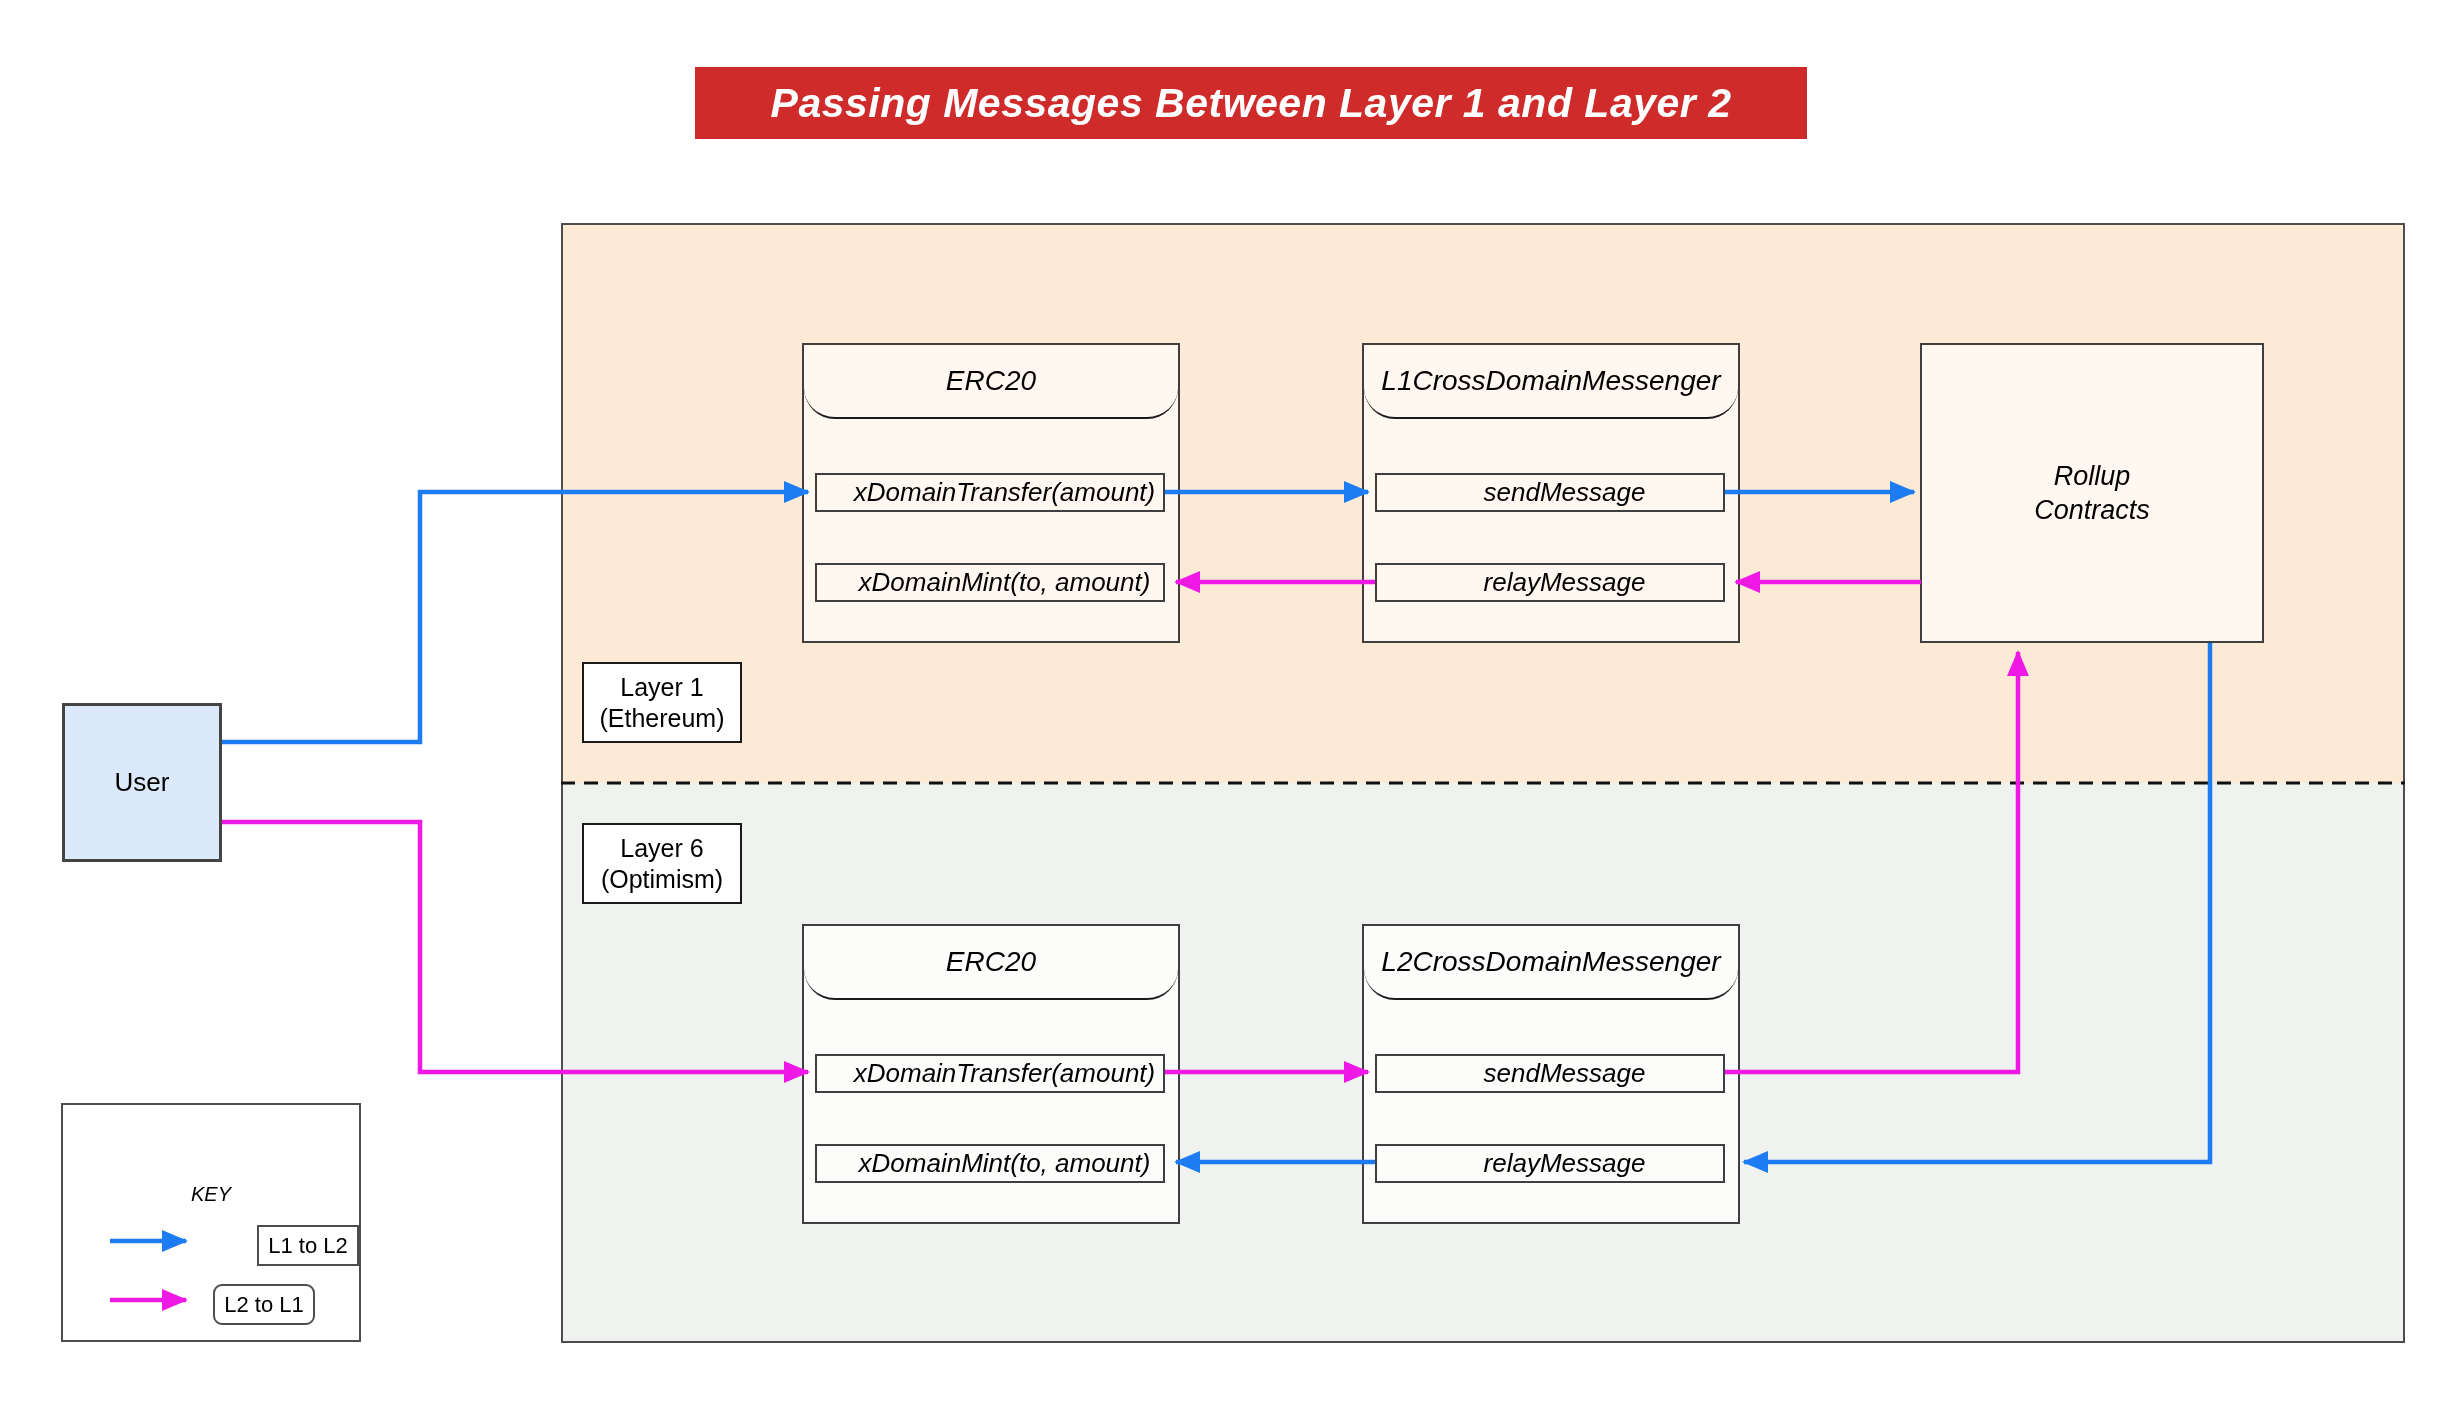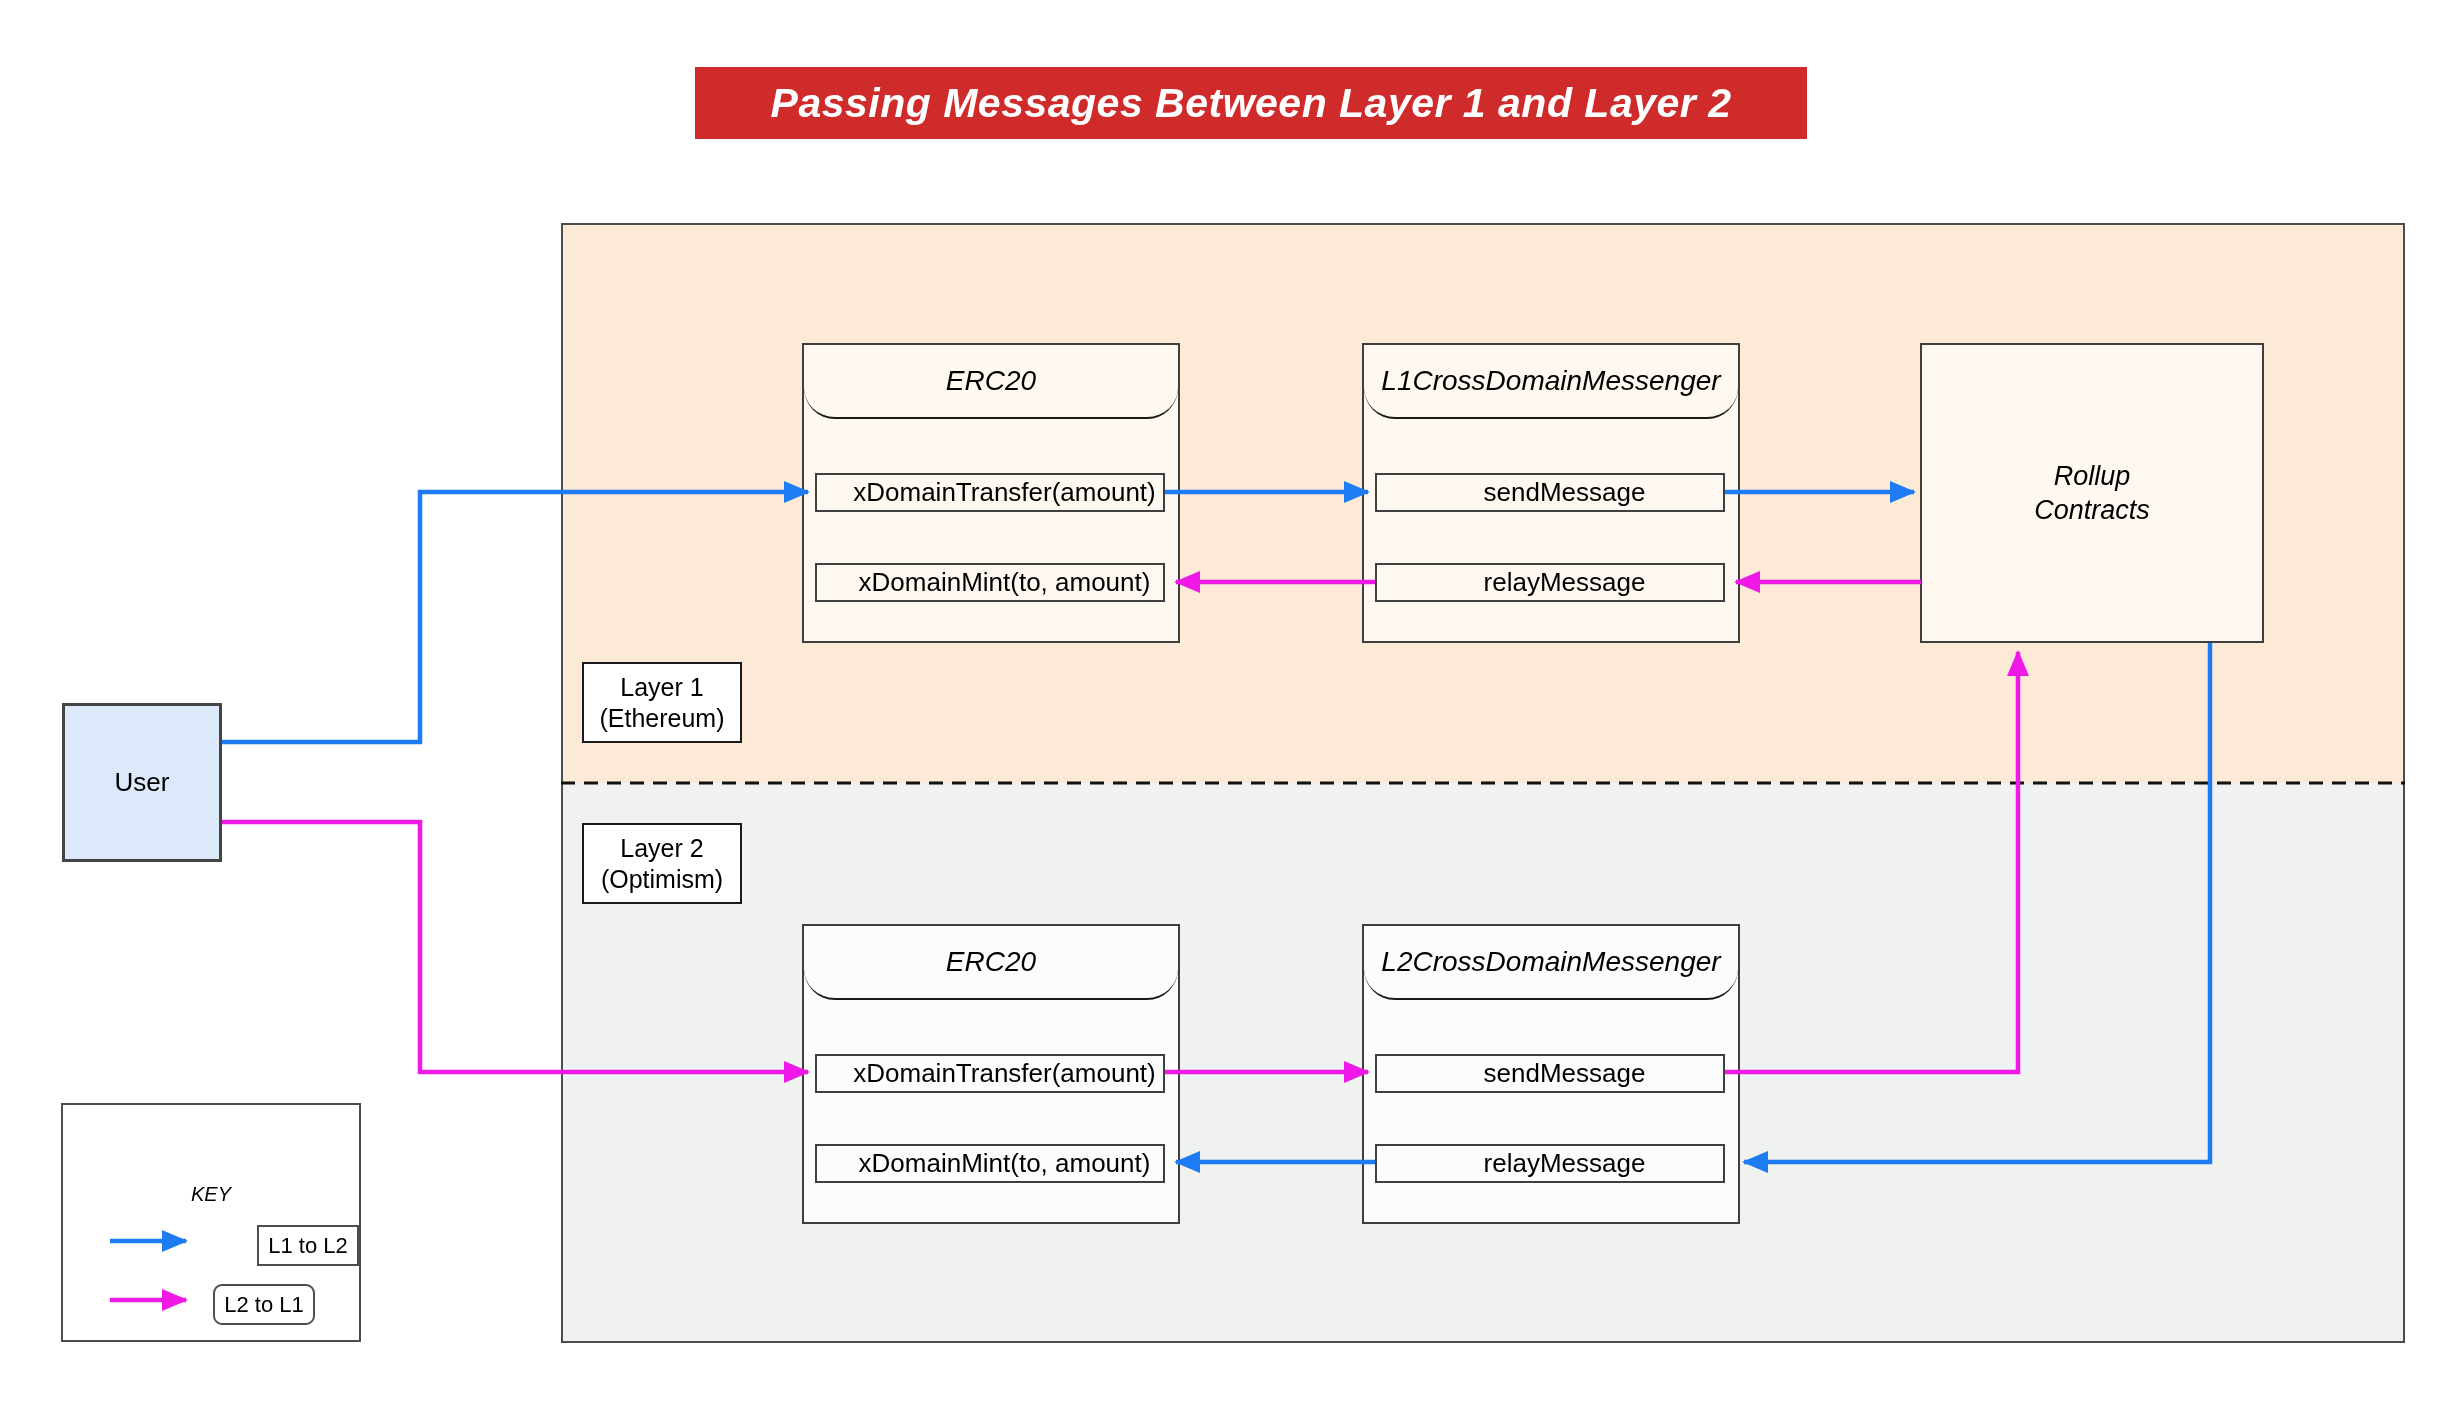--- a/index.html
+++ b/index.html
@@ -25,21 +25,21 @@
 
   
   .uml{position:absolute;width:378px;height:300px;border:2px solid var(--box-border,#3f3f3f);
     box-sizing:border-box;}
   .uml.l1fill{background:var(--l1-box-fill,#fff8f0);}
   .uml.l2fill{background:var(--l2-box-fill,#fcfdfb);}
   .uml-title{position:absolute;left:0;top:0;width:100%;height:72px;border-bottom:2px solid #1a1a1a;
     display:flex;align-items:center;justify-content:center;font-style:italic;font-size:28px;border-radius:31px;}
   .method{position:absolute;left:11px;width:350px;height:39px;border:2px solid var(--box-border,#3f3f3f);
     box-sizing:border-box;display:flex;align-items:center;justify-content:center;
-    font-size:26px;padding-left:29px;}
+    font-style:italic;font-size:26px;padding-left:29px;}
   .uml.l1fill .method{background:var(--l1-box-fill,#fff8f0);}
   .uml.l2fill .method{background:var(--l2-box-fill,#fcfdfb);}
   .method.row1{top:128px;}
   .method.row2{top:218px;}
 
   
   .rollup{position:absolute;left:1920px;top:343px;width:344px;height:300px;
     background:var(--l1-box-fill,#fff8f0);border:2px solid var(--box-border,#3f3f3f);box-sizing:border-box;
     display:flex;flex-direction:column;align-items:center;justify-content:center;
     font-style:italic;font-size:27px;line-height:34px;text-align:center;}
@@ -73,21 +73,21 @@
 
   <div class="banner">
     <span>Passing Messages Between Layer 1 and Layer 2</span>
   </div>
 
   <div class="labelbox" style="left:582px;top:662px;width:160px;height:81px">
     <div>Layer 1</div>
     <div>(Ethereum)</div>
   </div>
   <div class="labelbox" style="left:582px;top:823px;width:160px;height:81px">
-    <div>Layer 2</div>
+    <div>Layer 6</div>
     <div>(Optimism)</div>
   </div>
 
   <div class="uml l1fill" style="left:802px;top:343px">
     <div class="uml-title">ERC20</div>
     <div class="method row1">xDomainTransfer(amount)</div>
     <div class="method row2">xDomainMint(to, amount)</div>
   </div>
 
   <div class="uml l1fill" style="left:1362px;top:343px">

